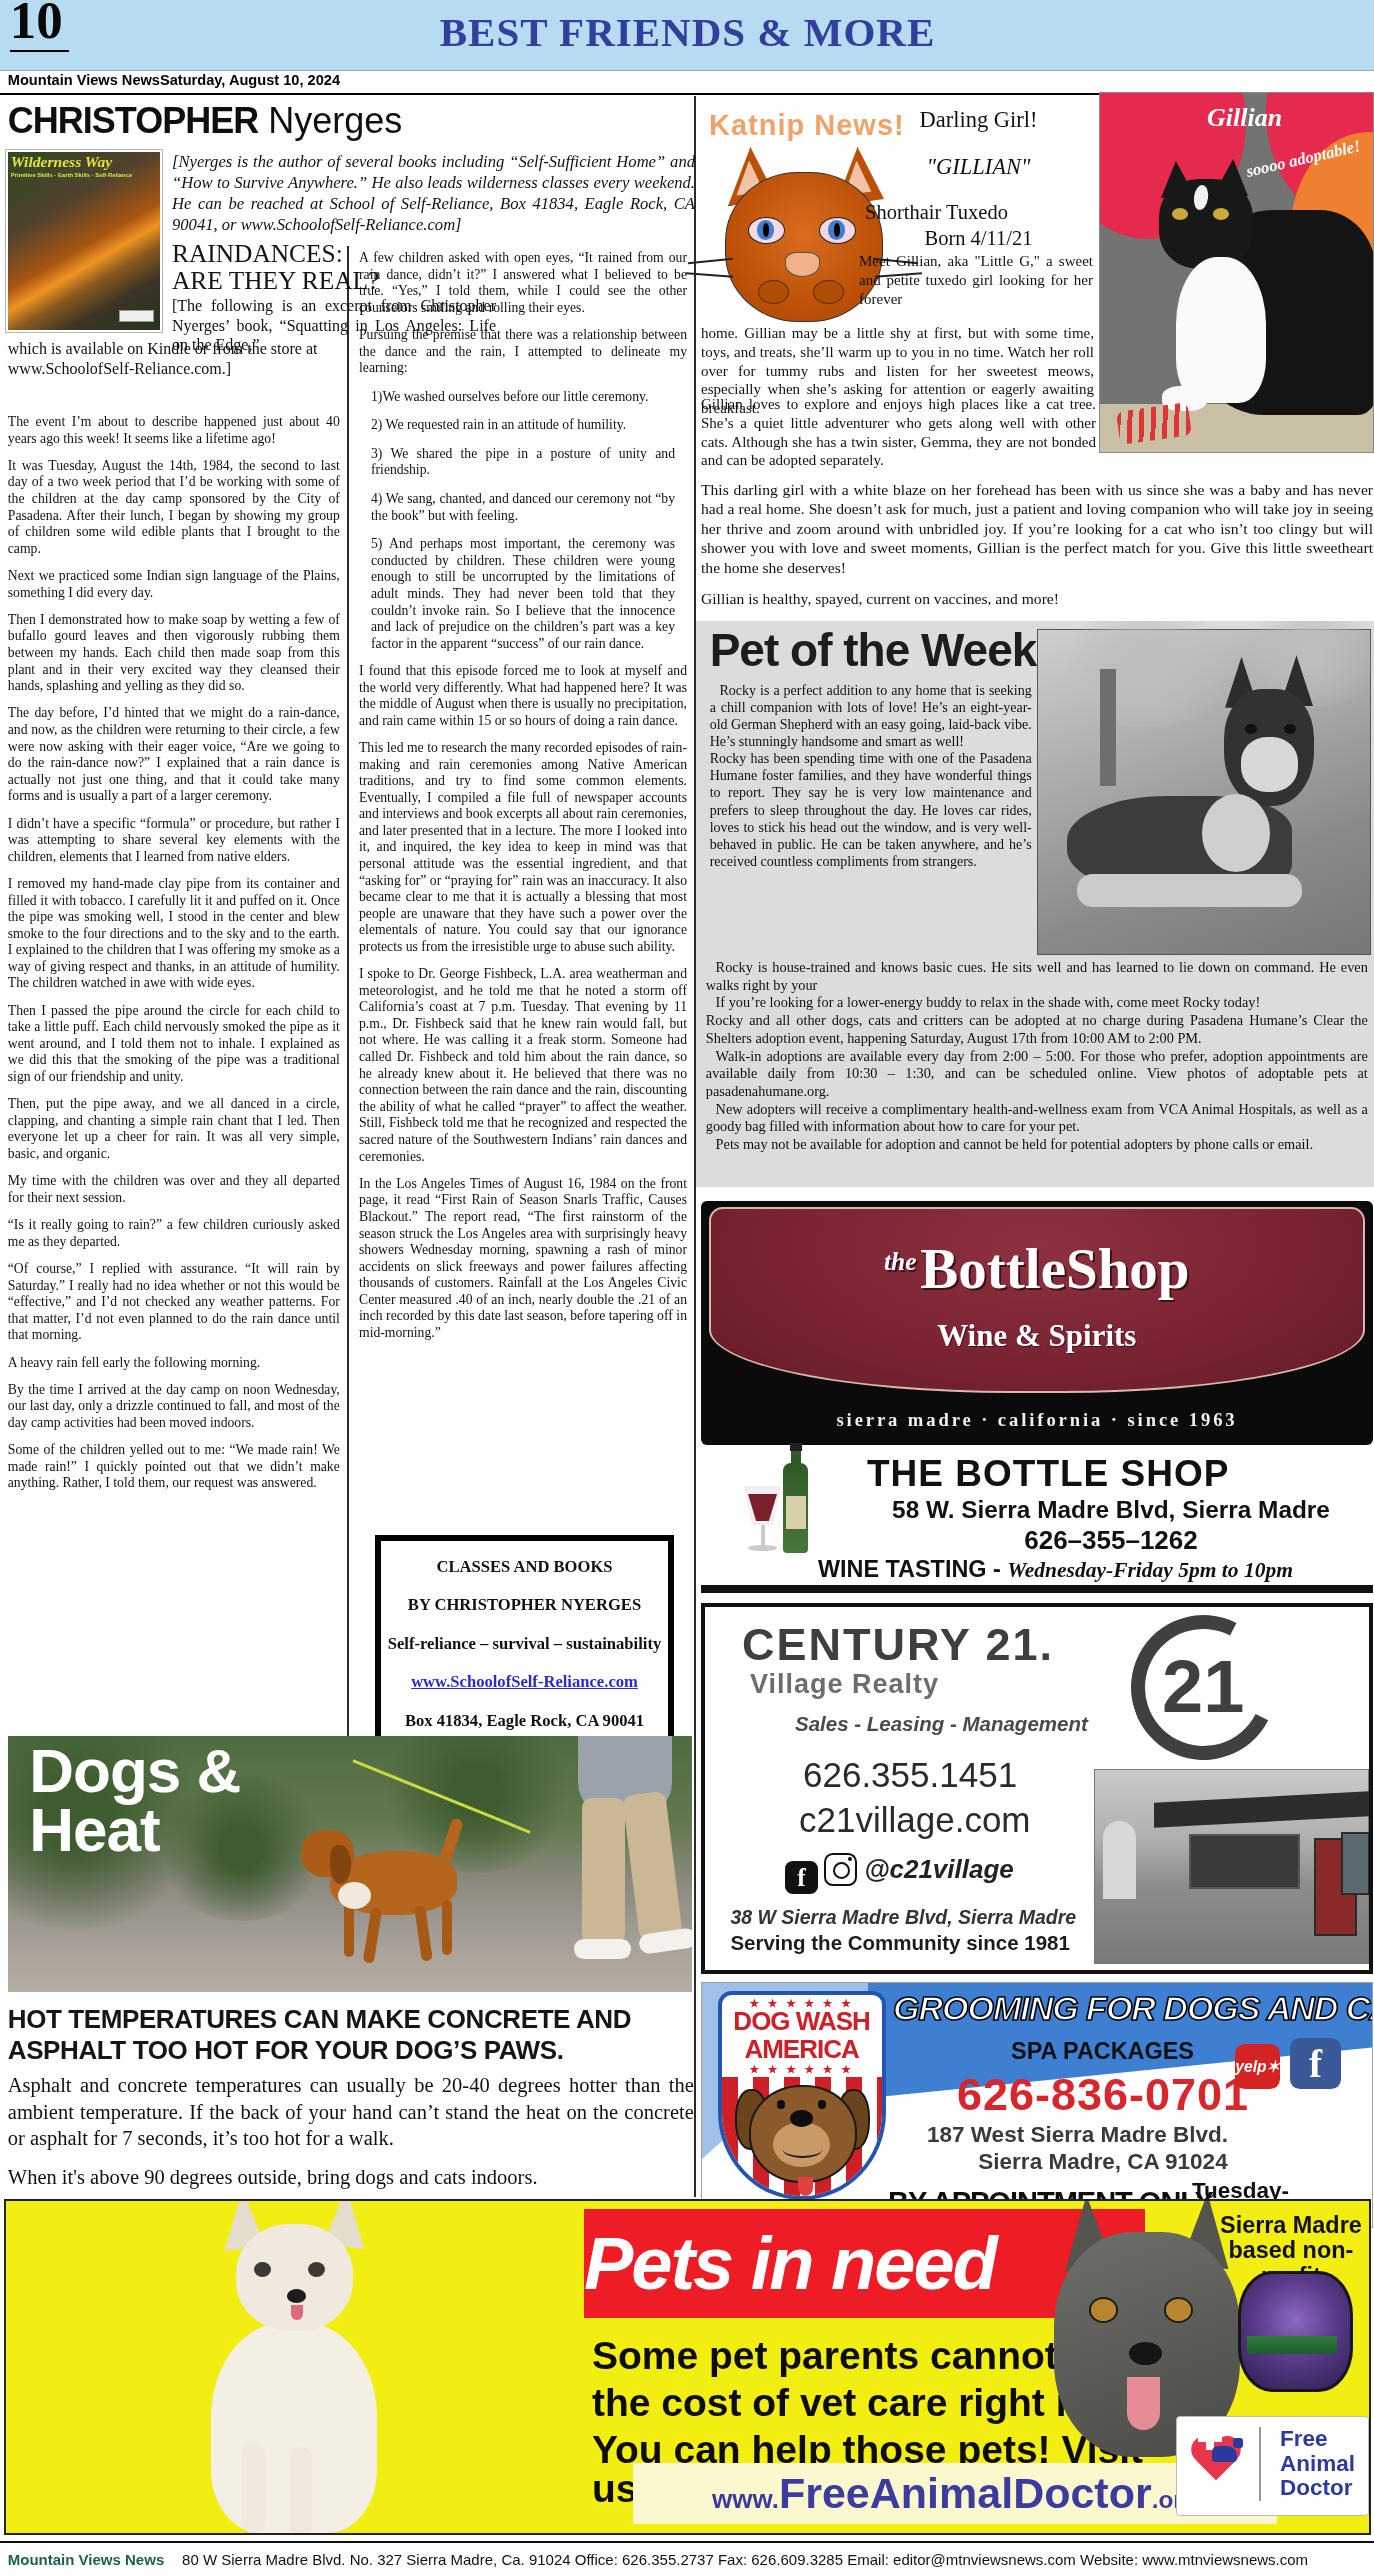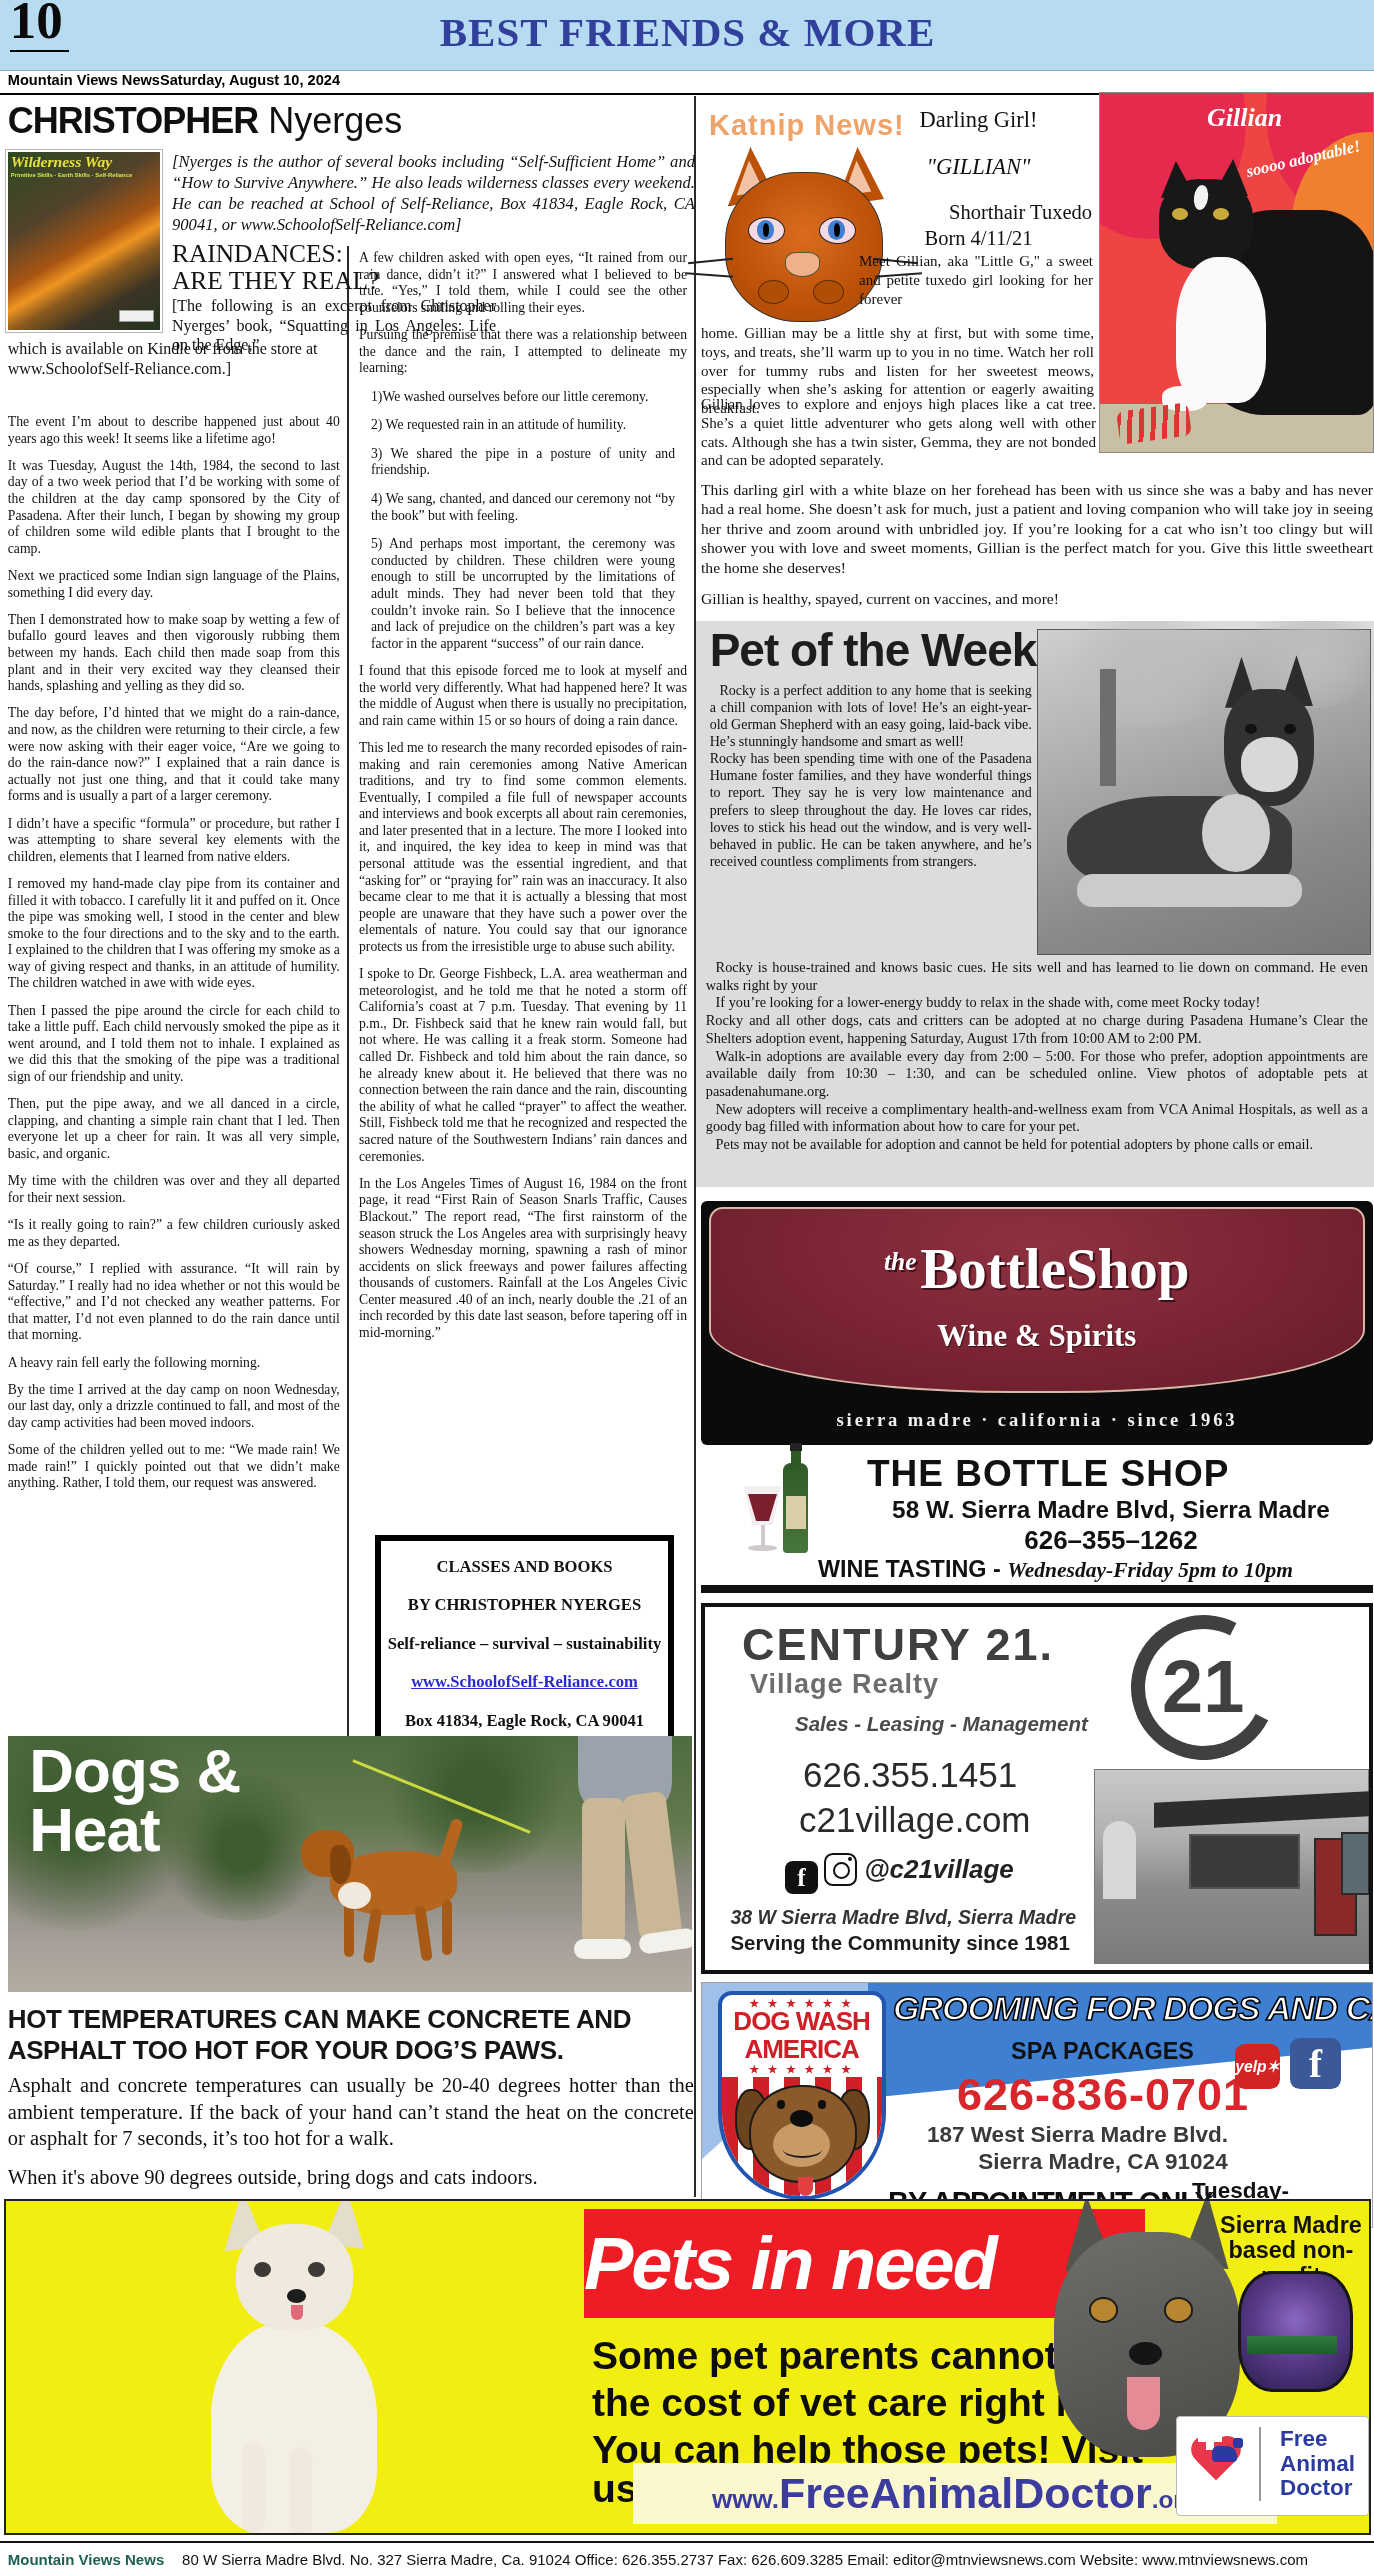--- a/index.html
+++ b/index.html
@@ -67,28 +67,28 @@
            clip-path:polygon(12% 100%,50% 0,95% 88%)}
   .cat-ear-in{position:absolute;top:15.6px;width:33px;height:35px;background:#f3c3a6;clip-path:polygon(12% 100%,50% 0,95% 88%)}
   .cat-eye{position:absolute;top:72px;width:35px;height:25.4px;background:#f5d9e2;border:1px solid #222;border-radius:50%}
   .cat-iris{position:absolute;top:2px;left:7.8px;width:17.6px;height:19.5px;background:#3f7fd2;border-radius:50%}
   .cat-pupil{position:absolute;top:2.9px;left:5.9px;width:6.8px;height:13.7px;background:#000;border-radius:50%}
   .cat-nose{position:absolute;left:70px;top:107px;width:33px;height:23.4px;background:#f0b089;border:1px solid #553;border-radius:40% 40% 60% 60%}
   .cat-muzzle{position:absolute;top:135px;width:29px;height:21.5px;background:#b14e06;border:1px solid #5a2c04;border-radius:50%}
   .cat-whisker{position:absolute;height:2px;background:#222}
   #darling{left:865px;top:107px;width:227px;text-align:center;font-size:22.5px}
   #gname{left:865px;top:154px;width:227px;text-align:center;font:italic 22.5px "Liberation Serif",serif}
-  #breed{left:865px;top:201px;width:227px;text-align:right;font-size:20.5px}
+  #breed{left:865px;top:201px;width:227px;text-align:left;font-size:20.5px}
   #born{left:865px;top:227px;width:227px;text-align:center;font-size:20.5px}
   #kp1a{left:859px;top:252px;width:234px;font-size:15px;line-height:1.25;text-align:justify}
   #kp1b{left:701px;top:324px;width:393px;font-size:15px;line-height:1.25;text-align:justify}
   #kp2{left:701px;top:395px;width:395px;font-size:15px;line-height:1.25;text-align:justify}
   #kp3{left:701px;top:480px;width:672px;font-size:15.6px;line-height:1.25;text-align:justify}
   #kp4{left:701px;top:590px;width:672px;font-size:15.6px}
-  #gcard{left:1099px;top:92px;width:273px;height:359px;background:#ef4444;border:1px solid #8a8a8a;overflow:hidden}
+  #gcard{left:1099px;top:92px;width:273px;height:359px;background:#737373;border:1px solid #8a8a8a;overflow:hidden}
   .arch{position:absolute;border-radius:50%}
   #gcard-name{position:absolute;left:107px;top:9.8px;font:italic bold 26px "Liberation Serif",serif;color:#fff}
   #gcard-tag{position:absolute;left:145px;top:57px;font:italic bold 16.6px/1.05 "Liberation Serif",serif;color:#fff;transform:rotate(-13deg);text-align:center}
   .gcat-body{position:absolute;left:90px;top:117px;width:186px;height:205px;background:#141414;border-radius:45% 30% 10% 40%}
   .gcat-head{position:absolute;left:59px;top:86px;width:94px;height:90px;background:#181818;border-radius:42%}
   .gcat-earL{position:absolute;left:61px;top:68px;width:33px;height:37px;background:#181818;clip-path:polygon(0 100%,45% 0,100% 90%)}
   .gcat-earR{position:absolute;left:115px;top:66px;width:33px;height:37px;background:#181818;clip-path:polygon(0 90%,55% 0,100% 100%)}
   .gcat-blaze{position:absolute;left:94px;top:92px;width:13.7px;height:25.4px;background:#f2f2f2;border-radius:50%;transform:rotate(8deg)}
   .gcat-eye{position:absolute;top:115px;width:15.6px;height:11.7px;background:#c9a83c;border-radius:50%}
   .gcat-chest{position:absolute;left:76px;top:164px;width:90px;height:146px;background:#fafafa;border-radius:46% 46% 30% 30%}

